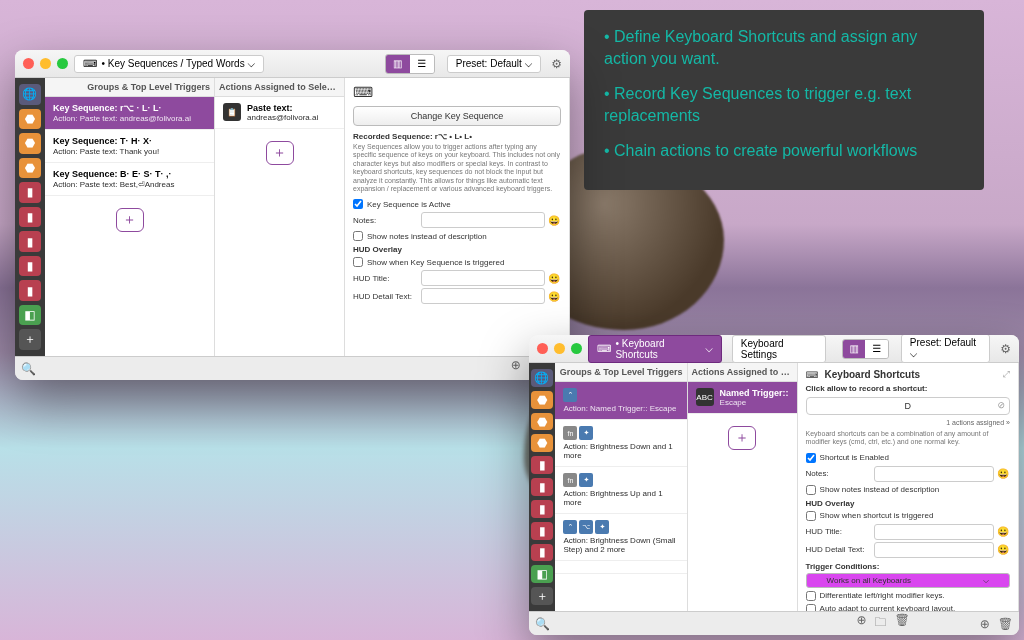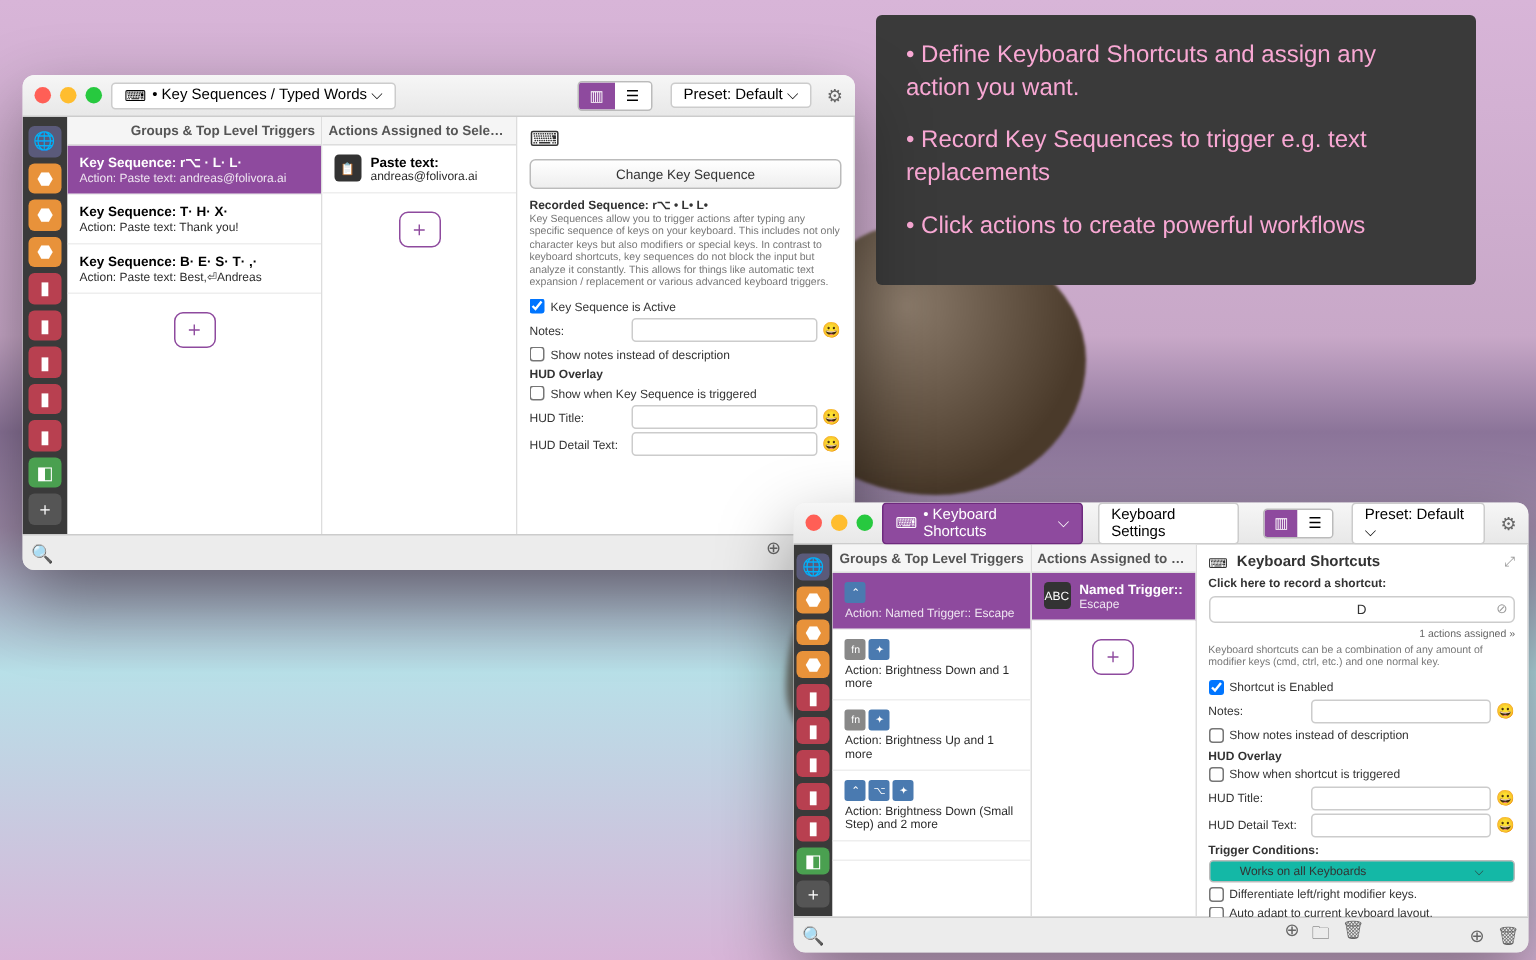--- a/index.html
+++ b/index.html
@@ -1,19 +1,19 @@
 <!DOCTYPE html>
 <html><head>
 <meta charset="utf-8">
 <style>
 * { margin: 0; padding: 0; box-sizing: border-box; font-family: -apple-system, BlinkMacSystemFont, "Helvetica Neue", sans-serif; }
 body { width: 1024px; height: 640px; overflow: hidden; background: linear-gradient(180deg, #d8b5d8 0%, #c8a8c8 35%, #8b7499 45%, #9d8aa8 55%, #b8e0e8 70%, #d8b5d8 100%); position: relative; }
 .rock { position: absolute; right: 300px; top: 150px; width: 200px; height: 180px; background: radial-gradient(ellipse at 40% 30%, #8a7a6a 0%, #4a3a2a 70%); border-radius: 40% 60% 50% 50% / 60% 50% 50% 40%; filter: blur(1px); }
 .rock2 { position: absolute; right: 280px; top: 350px; width: 220px; height: 180px; background: radial-gradient(ellipse at 40% 30%, #6a5a4a 0%, #3a2a1a 70%); border-radius: 40% 60% 50% 50% / 60% 50% 50% 40%; filter: blur(2px); opacity: 0.6; }
-.marketing { position: absolute; right: 40px; top: 10px; width: 400px; background: #3a3a3a; color: #f9a8d4; padding: 16px 20px; font-size: 16px; line-height: 1.4; border-radius: 4px; }
+.marketing { position: absolute; right: 40px; top: 10px; width: 400px; background: #3a3a3a; color: #14b8a6; padding: 16px 20px; font-size: 16px; line-height: 1.4; border-radius: 4px; }
 .marketing p { margin-bottom: 12px; }
 .window { position: absolute; background: #ececec; border-radius: 8px; box-shadow: 0 20px 50px rgba(0,0,0,0.4); overflow: hidden; display: flex; flex-direction: column; }
 .win1 { left: 15px; top: 50px; width: 555px; height: 330px; }
 .win2 { right: 5px; bottom: 5px; width: 490px; height: 300px; }
 .titlebar { height: 28px; background: linear-gradient(#f6f6f6, #e8e8e8); border-bottom: 1px solid #ccc; display: flex; align-items: center; padding: 0 8px; gap: 6px; }
 .traffic { display: flex; gap: 6px; }
 .tl { width: 11px; height: 11px; border-radius: 50%; }
 .tl.r { background: #ff5f56; } .tl.y { background: #ffbd2e; } .tl.g { background: #27c93f; }
 .breadcrumb { font-size: 10px; background: #fff; border: 1px solid #ccc; border-radius: 3px; padding: 2px 8px; display: flex; align-items: center; gap: 4px; margin-left: auto; margin-right: auto; }
 .breadcrumb.purple { background: #8e4a9e; color: #fff; border-color: #6e2a7e; }
@@ -62,33 +62,33 @@
 .shortcut-rec { border: 1px solid #ccc; border-radius: 4px; padding: 3px 6px; text-align: center; font-size: 9px; margin: 4px 0; cursor: pointer; position: relative; }
 .shortcut-rec .clr { position: absolute; right: 4px; top: 2px; color: #999; font-size: 9px; }
 .assigned { text-align: right; font-size: 7px; color: #666; margin-bottom: 4px; }
 .bottombar { height: 24px; border-top: 1px solid #ccc; background: #ececec; display: flex; align-items: center; padding: 0 6px; gap: 10px; font-size: 12px; color: #666; }
 .bottombar .section { display: flex; gap: 8px; }
 .bottombar .ic { cursor: pointer; }
 .kbd-keys { display: flex; gap: 2px; margin-bottom: 2px; }
 .key { display: inline-flex; align-items: center; justify-content: center; min-width: 14px; height: 14px; background: #4a7ab0; color: #fff; border-radius: 2px; font-size: 7px; padding: 0 2px; }
 .key.fn { background: #888; }
 .key.ch { background: #6a6a6a; }
-.sel-row { font-size: 8px; background: #14b8a6; border: 1px solid #bbb; border-radius: 3px; padding: 2px 20px; margin: 2px 0; cursor: pointer; }
+.sel-row { font-size: 8px; background: #d946ef; border: 1px solid #bbb; border-radius: 3px; padding: 2px 20px; margin: 2px 0; cursor: pointer; }
 .kbd-settings-btn { font-size: 10px; background: #fff; border: 1px solid #ccc; border-radius: 3px; padding: 2px 8px; margin: 0 4px; cursor: pointer; }
 </style>
 </head>
 <body>
 
 <div class="rock"></div>
 <div class="rock2"></div>
 
 <div class="marketing">
   <p>• Define Keyboard Shortcuts and assign any action you want.</p>
   <p>• Record Key Sequences to trigger e.g. text replacements</p>
-  <p>• Click actions to create powerful workflows</p>
+  <p>• Chain actions to create powerful workflows</p>
 </div>
 
 <div class="window win1">
   <div class="titlebar">
     <div class="traffic">
       <div class="tl r"></div>
       <div class="tl y"></div>
       <div class="tl g"></div>
     </div>
     <div class="breadcrumb">
@@ -280,21 +280,21 @@
         <div class="addbox">＋</div>
       </div>
     </div>
     <div class="col col3">
       <div class="config">
         <div style="display:flex;gap:6px;align-items:center;margin-bottom:4px">
           <span>⌨</span>
           <div class="cfg-title">Keyboard Shortcuts</div>
           <span style="margin-left:auto;font-size:9px;color:#999;cursor:pointer">⤢</span>
         </div>
-        <div class="lbl">Click here to record a shortcut:</div>
+        <div class="lbl">Click allow to record a shortcut:</div>
         <div class="shortcut-rec">
           <span>D</span>
           <span class="clr">⊘</span>
         </div>
         <div class="assigned">1 actions assigned »</div>
         <div class="desc">Keyboard shortcuts can be a combination of any amount of modifier keys (cmd, ctrl, etc.) and one normal key.</div>
         <div class="chk">
             <input type="checkbox" checked="" style="">
             <span>Shortcut is Enabled</span>
           </div>

